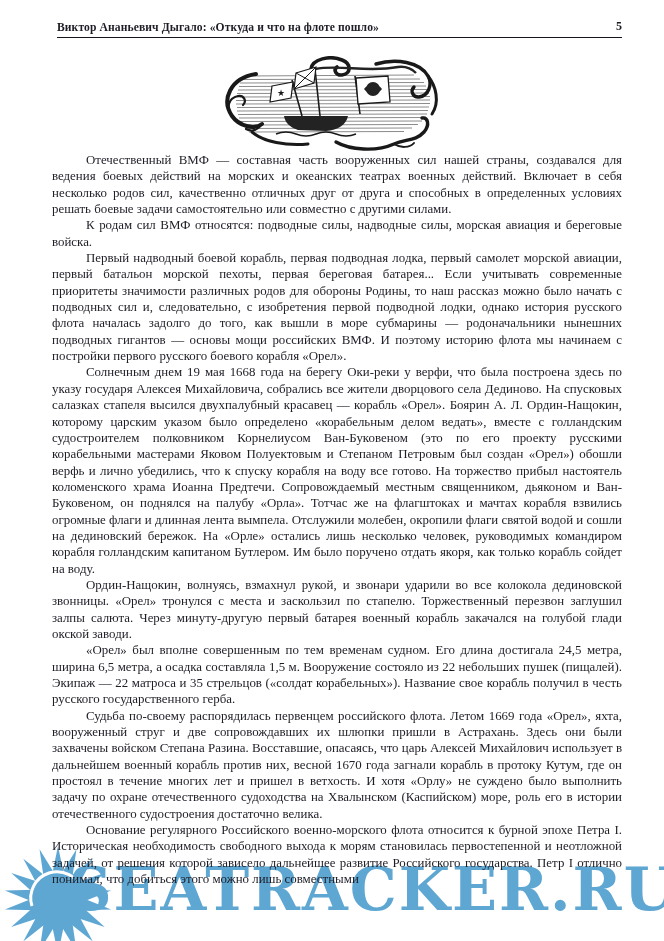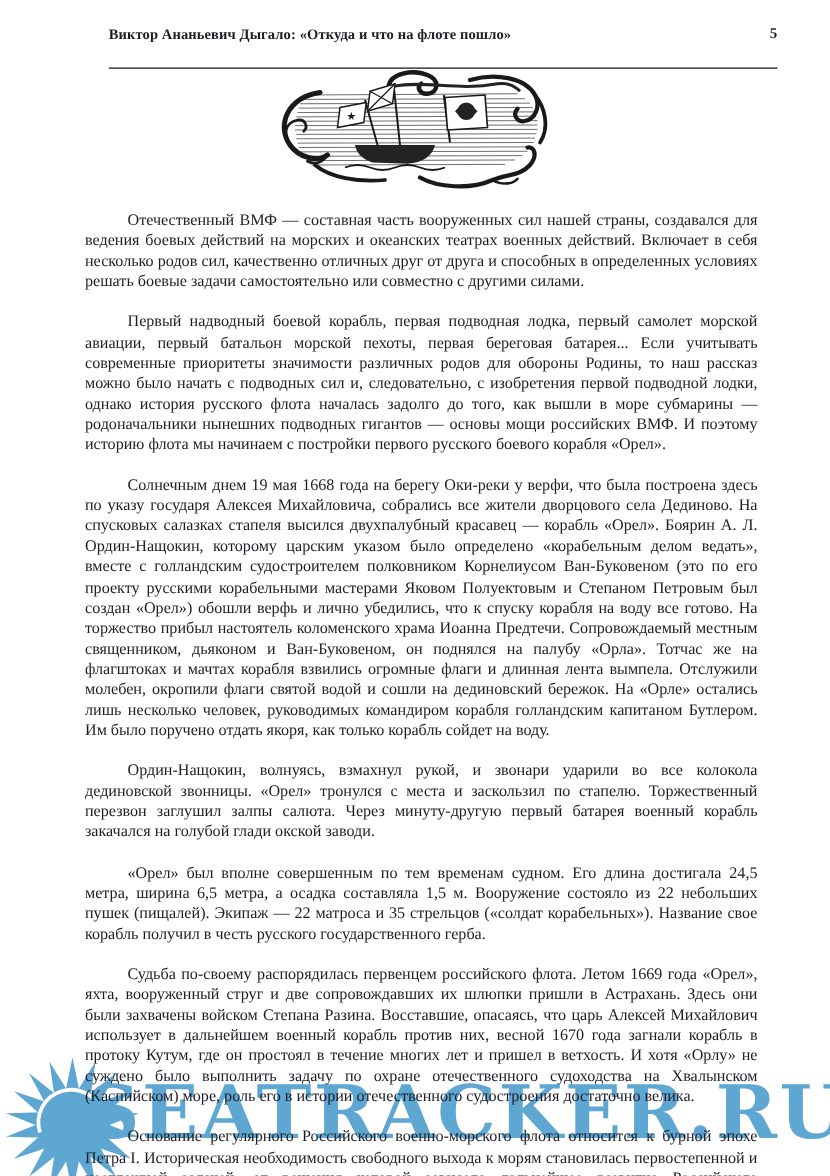--- a/index.html
+++ b/index.html
@@ -15,46 +15,45 @@
   .header {
     position: absolute;
     top: 19px;
     left: 57px;
     right: 42px;
     z-index: 2;
     display: flex;
     justify-content: space-between;
     align-items: flex-end;
     border-bottom: 1.6px solid #15151d;
-    padding-bottom: 20px;
+    padding-bottom: 3px;
     font-weight: bold;
     font-size: 11.6px;
     letter-spacing: 0.1px;
-    margin-left: 30px;
   }
   .header-page { font-size: 12px; }
   .illustration {
     position: absolute;
     top: 56px;
     left: 0;
     width: 100%;
     z-index: 2;
     text-align: center;
   }
   .body-text {
     position: absolute;
     top: 152px;
     left: 52px;
     width: 570px;
     z-index: 2;
     font-size: 12.9px;
     line-height: 16.35px;
     text-align: justify;
   }
-  .body-text p { margin: 16px; text-indent: 34px; }
+  .body-text p { margin: 0; text-indent: 34px; }
   .watermark {
     position: absolute;
     left: 16px;
     top: 838px;
     width: 664px;
     height: 103px;
     z-index: 1;
   }
   .wm-sun {
     position: absolute;
@@ -170,20 +169,21 @@
           <circle cx="0" cy="0" r="28"></circle>
           <path d="M-26,6 A26,26 0 0 1 24,-10" fill="none" stroke="#ffffff" stroke-width="3"></path>
         </g>
       </g>
     </svg>
     <span class="wm-text">SEATRACKER.RU</span>
   </div>
 
   <div class="body-text">
     <p>Отечественный ВМФ — составная часть вооруженных сил нашей страны, создавался для ведения боевых действий на морских и океанских театрах военных действий. Включает в себя несколько родов сил, качественно отличных друг от друга и способных в определенных условиях решать боевые задачи самостоятельно или совместно с другими силами.</p>
+    <p>К родам сил ВМФ относятся: подводные силы, надводные силы, морская авиация и береговые войска.</p>
     <p>Первый надводный боевой корабль, первая подводная лодка, первый самолет морской авиации, первый батальон морской пехоты, первая береговая батарея... Если учитывать современные приоритеты значимости различных родов для обороны Родины, то наш рассказ можно было начать с подводных сил и, следовательно, с изобретения первой подводной лодки, однако история русского флота началась задолго до того, как вышли в море субмарины — родоначальники нынешних подводных гигантов — основы мощи российских ВМФ. И поэтому историю флота мы начинаем с постройки первого русского боевого корабля «Орел».</p>
     <p>Солнечным днем 19 мая 1668 года на берегу Оки-реки у верфи, что была построена здесь по указу государя Алексея Михайловича, собрались все жители дворцового села Дединово. На спусковых салазках стапеля высился двухпалубный красавец — корабль «Орел». Боярин А. Л. Ордин-Нащокин, которому царским указом было определено «корабельным делом ведать», вместе с голландским судостроителем полковником Корнелиусом Ван-Буковеном (это по его проекту русскими корабельными мастерами Яковом Полуектовым и Степаном Петровым был создан «Орел») обошли верфь и лично убедились, что к спуску корабля на воду все готово. На торжество прибыл настоятель коломенского храма Иоанна Предтечи. Сопровождаемый местным священником, дьяконом и Ван-Буковеном, он поднялся на палубу «Орла». Тотчас же на флагштоках и мачтах корабля взвились огромные флаги и длинная лента вымпела. Отслужили молебен, окропили флаги святой водой и сошли на дединовский бережок. На «Орле» остались лишь несколько человек, руководимых командиром корабля голландским капитаном Бутлером. Им было поручено отдать якоря, как только корабль сойдет на воду.</p>
     <p>Ордин-Нащокин, волнуясь, взмахнул рукой, и звонари ударили во все колокола дединовской звонницы. «Орел» тронулся с места и заскользил по стапелю. Торжественный перезвон заглушил залпы салюта. Через минуту-другую первый батарея военный корабль закачался на голубой глади окской заводи.</p>
     <p>«Орел» был вполне совершенным по тем временам судном. Его длина достигала 24,5 метра, ширина 6,5 метра, а осадка составляла 1,5 м. Вооружение состояло из 22 небольших пушек (пищалей). Экипаж — 22 матроса и 35 стрельцов («солдат корабельных»). Название свое корабль получил в честь русского государственного герба.</p>
     <p>Судьба по-своему распорядилась первенцем российского флота. Летом 1669 года «Орел», яхта, вооруженный струг и две сопровождавших их шлюпки пришли в Астрахань. Здесь они были захвачены войском Степана Разина. Восставшие, опасаясь, что царь Алексей Михайлович использует в дальнейшем военный корабль против них, весной 1670 года загнали корабль в протоку Кутум, где он простоял в течение многих лет и пришел в ветхость. И хотя «Орлу» не суждено было выполнить задачу по охране отечественного судоходства на Хвалынском (Каспийском) море, роль его в истории отечественного судостроения достаточно велика.</p>
     <p>Основание регулярного Российского военно-морского флота относится к бурной эпохе Петра I. Историческая необходимость свободного выхода к морям становилась первостепенной и неотложной задачей, от решения которой зависело дальнейшее развитие Российского государства. Петр I отлично понимал, что добиться этого можно лишь совместными</p>
   </div>
 
 </div>
 

